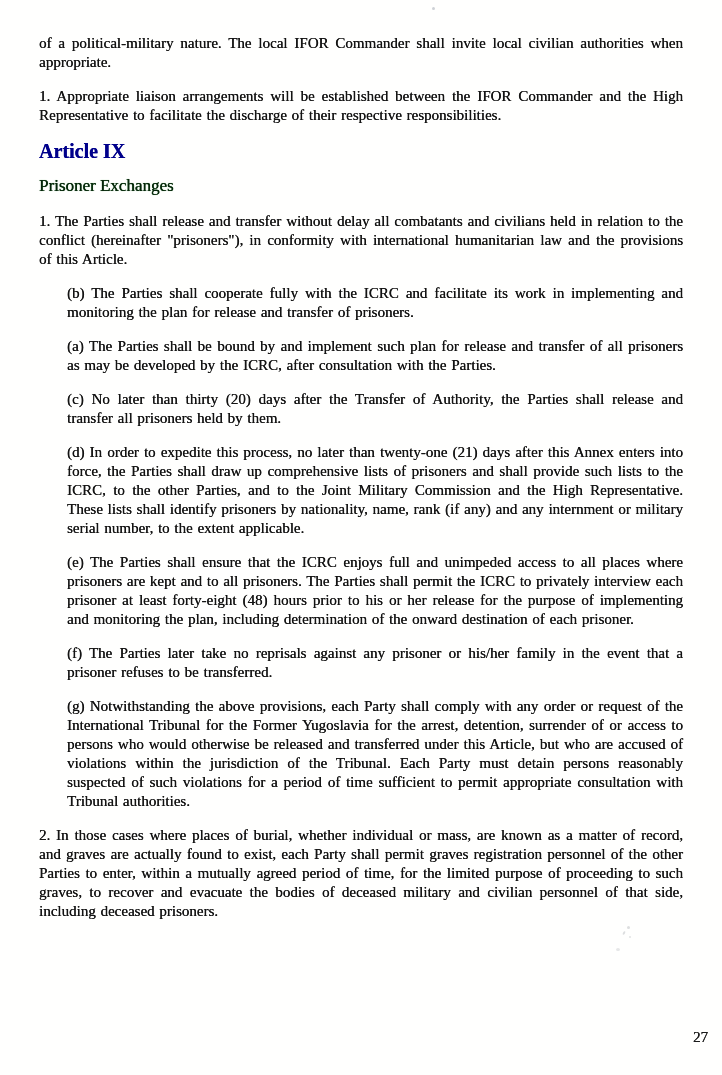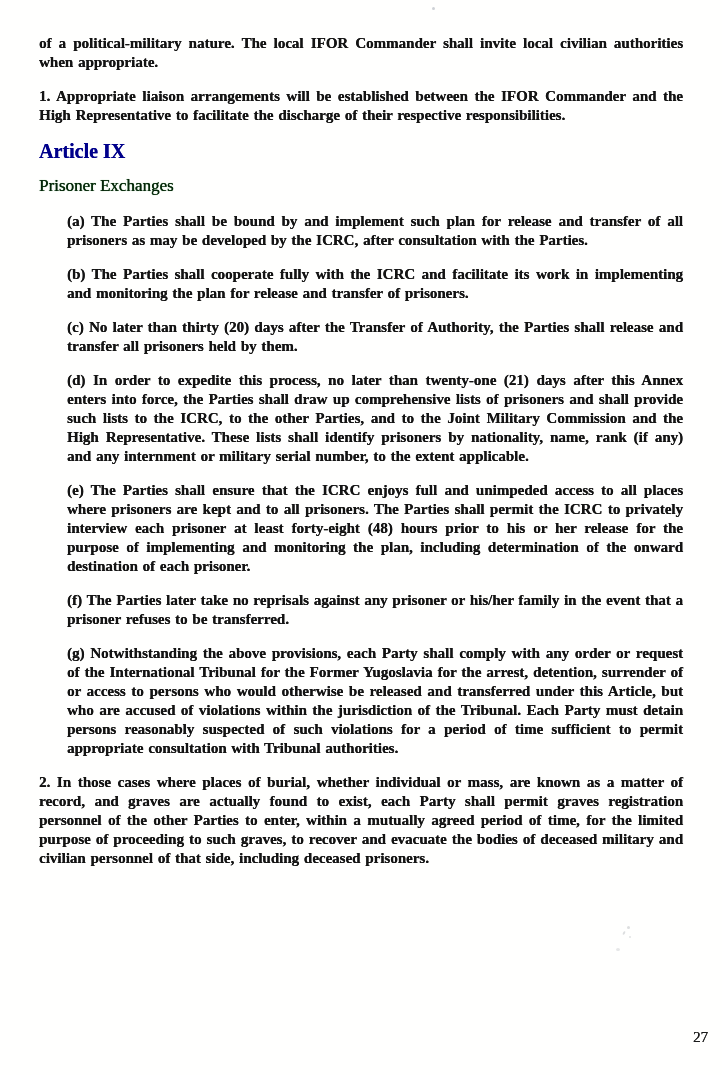--- a/index.html
+++ b/index.html
@@ -25,21 +25,20 @@
     color: var(--body-color, #141414);
   }
   p.body, p.sub {
     font-size: 15px;
     line-height: 19px;
     margin: 0 0 15px 0;
     text-align: justify;
     color: var(--body-color, #141414);
     text-shadow: 0.25px 0 0 currentColor; 
     word-spacing: 1px;
-    font-weight: bold;
   }
   p.sub {
     margin-left: 28px;
   }
   h2.article-heading {
     font-size: 20px;
     line-height: 22px;
     font-weight: bold;
     color: var(--article-color, #00008b);
     margin: 12px 0 13px 0;
@@ -97,23 +96,24 @@
 <div class="page">
 
   <p class="body">of a political-military nature. The local IFOR Commander shall invite local civilian authorities when appropriate.</p>
 
   <p class="body">1. Appropriate liaison arrangements will be established between the IFOR Commander and the High Representative to facilitate the discharge of their respective responsibilities.</p>
 
   <h2 class="article-heading">Article IX</h2>
 
   <h3 class="section-heading">Prisoner Exchanges</h3>
 
+  <p class="body">1. The Parties shall release and transfer without delay all combatants and civilians held in relation to the conflict (hereinafter "prisoners"), in conformity with international humanitarian law and the provisions of this Article.</p>
 
+  <p class="sub">(b) The Parties shall cooperate fully with the ICRC and facilitate its work in implementing and monitoring the plan for release and transfer of prisoners.</p>
   <p class="sub">(a) The Parties shall be bound by and implement such plan for release and transfer of all prisoners as may be developed by the ICRC, after consultation with the Parties.</p>
-  <p class="sub">(b) The Parties shall cooperate fully with the ICRC and facilitate its work in implementing and monitoring the plan for release and transfer of prisoners.</p>
   <p class="sub">(c) No later than thirty (20) days after the Transfer of Authority, the Parties shall release and transfer all prisoners held by them.</p>
   <p class="sub">(d) In order to expedite this process, no later than twenty-one (21) days after this Annex enters into force, the Parties shall draw up comprehensive lists of prisoners and shall provide such lists to the ICRC, to the other Parties, and to the Joint Military Commission and the High Representative. These lists shall identify prisoners by nationality, name, rank (if any) and any internment or military serial number, to the extent applicable.</p>
   <p class="sub">(e) The Parties shall ensure that the ICRC enjoys full and unimpeded access to all places where prisoners are kept and to all prisoners. The Parties shall permit the ICRC to privately interview each prisoner at least forty-eight (48) hours prior to his or her release for the purpose of implementing and monitoring the plan, including determination of the onward destination of each prisoner.</p>
   <p class="sub">(f) The Parties later take no reprisals against any prisoner or his/her family in the event that a prisoner refuses to be transferred.</p>
   <p class="sub">(g) Notwithstanding the above provisions, each Party shall comply with any order or request of the International Tribunal for the Former Yugoslavia for the arrest, detention, surrender of or access to persons who would otherwise be released and transferred under this Article, but who are accused of violations within the jurisdiction of the Tribunal. Each Party must detain persons reasonably suspected of such violations for a period of time sufficient to permit appropriate consultation with Tribunal authorities.</p>
 
   <p class="body">2. In those cases where places of burial, whether individual or mass, are known as a matter of record, and graves are actually found to exist, each Party shall permit graves registration personnel of the other Parties to enter, within a mutually agreed period of time, for the limited purpose of proceeding to such graves, to recover and evacuate the bodies of deceased military and civilian personnel of that side, including deceased prisoners.</p>
 
   <div class="page-number">27</div>
 

